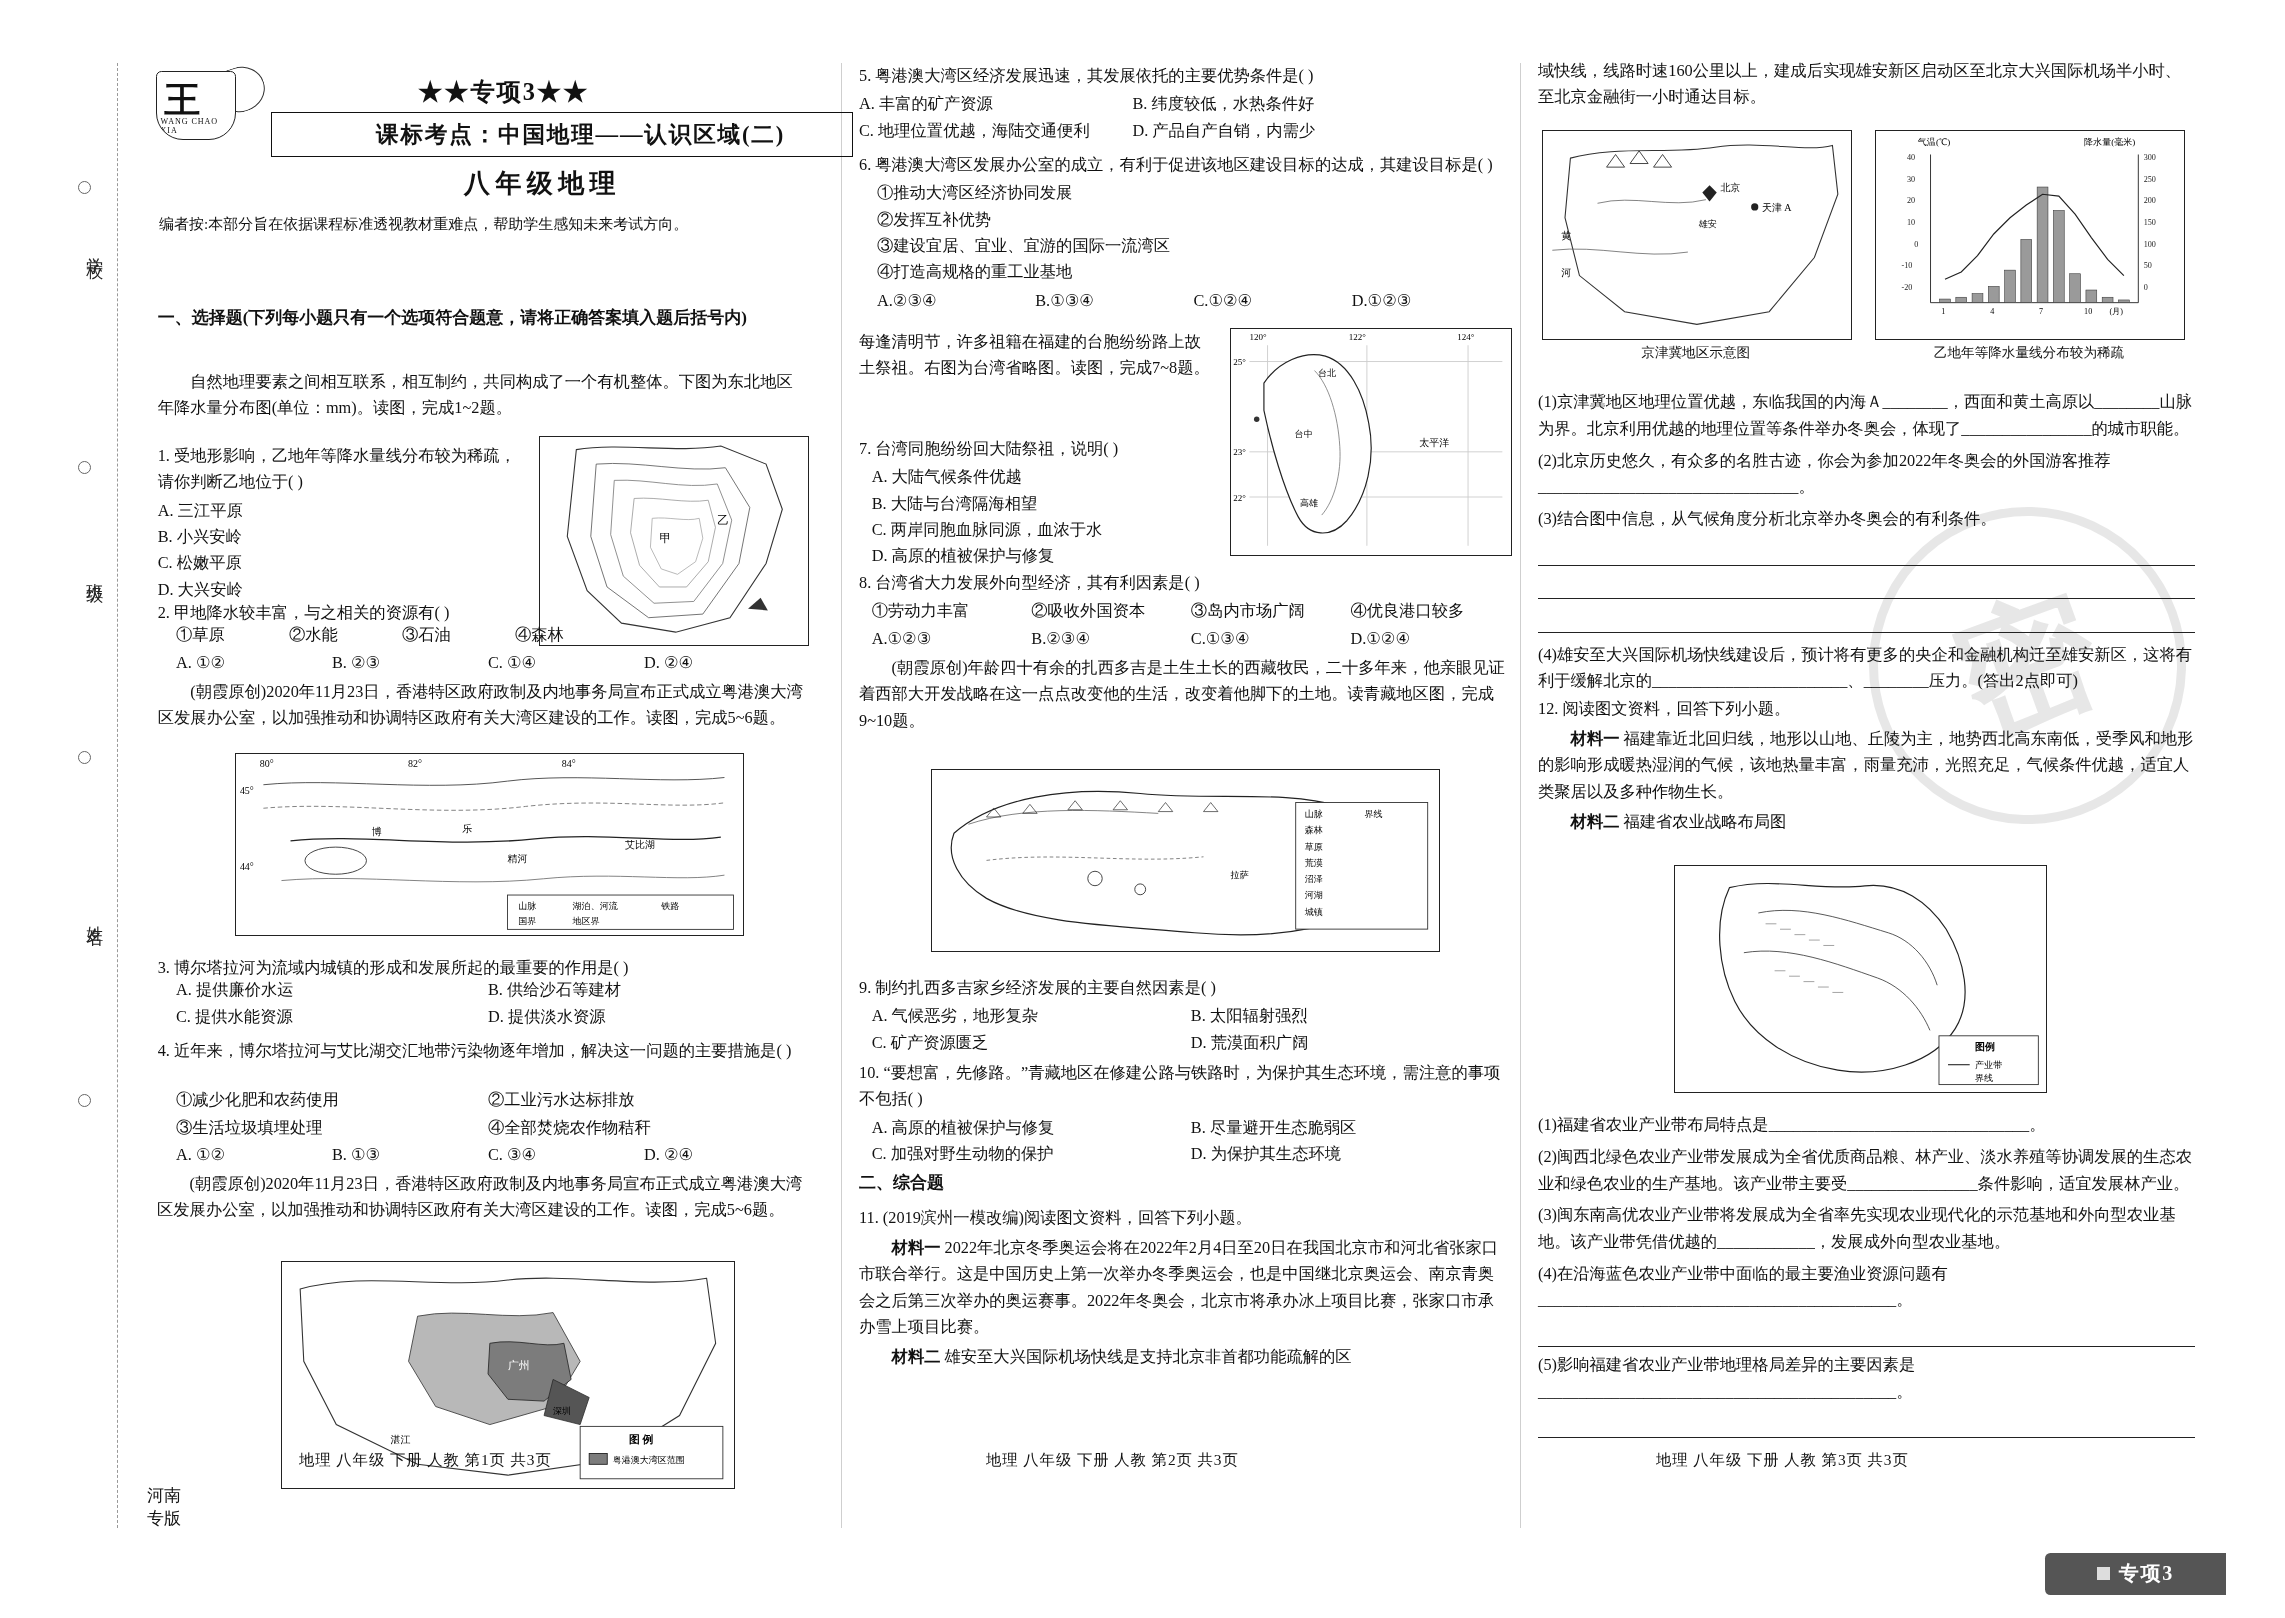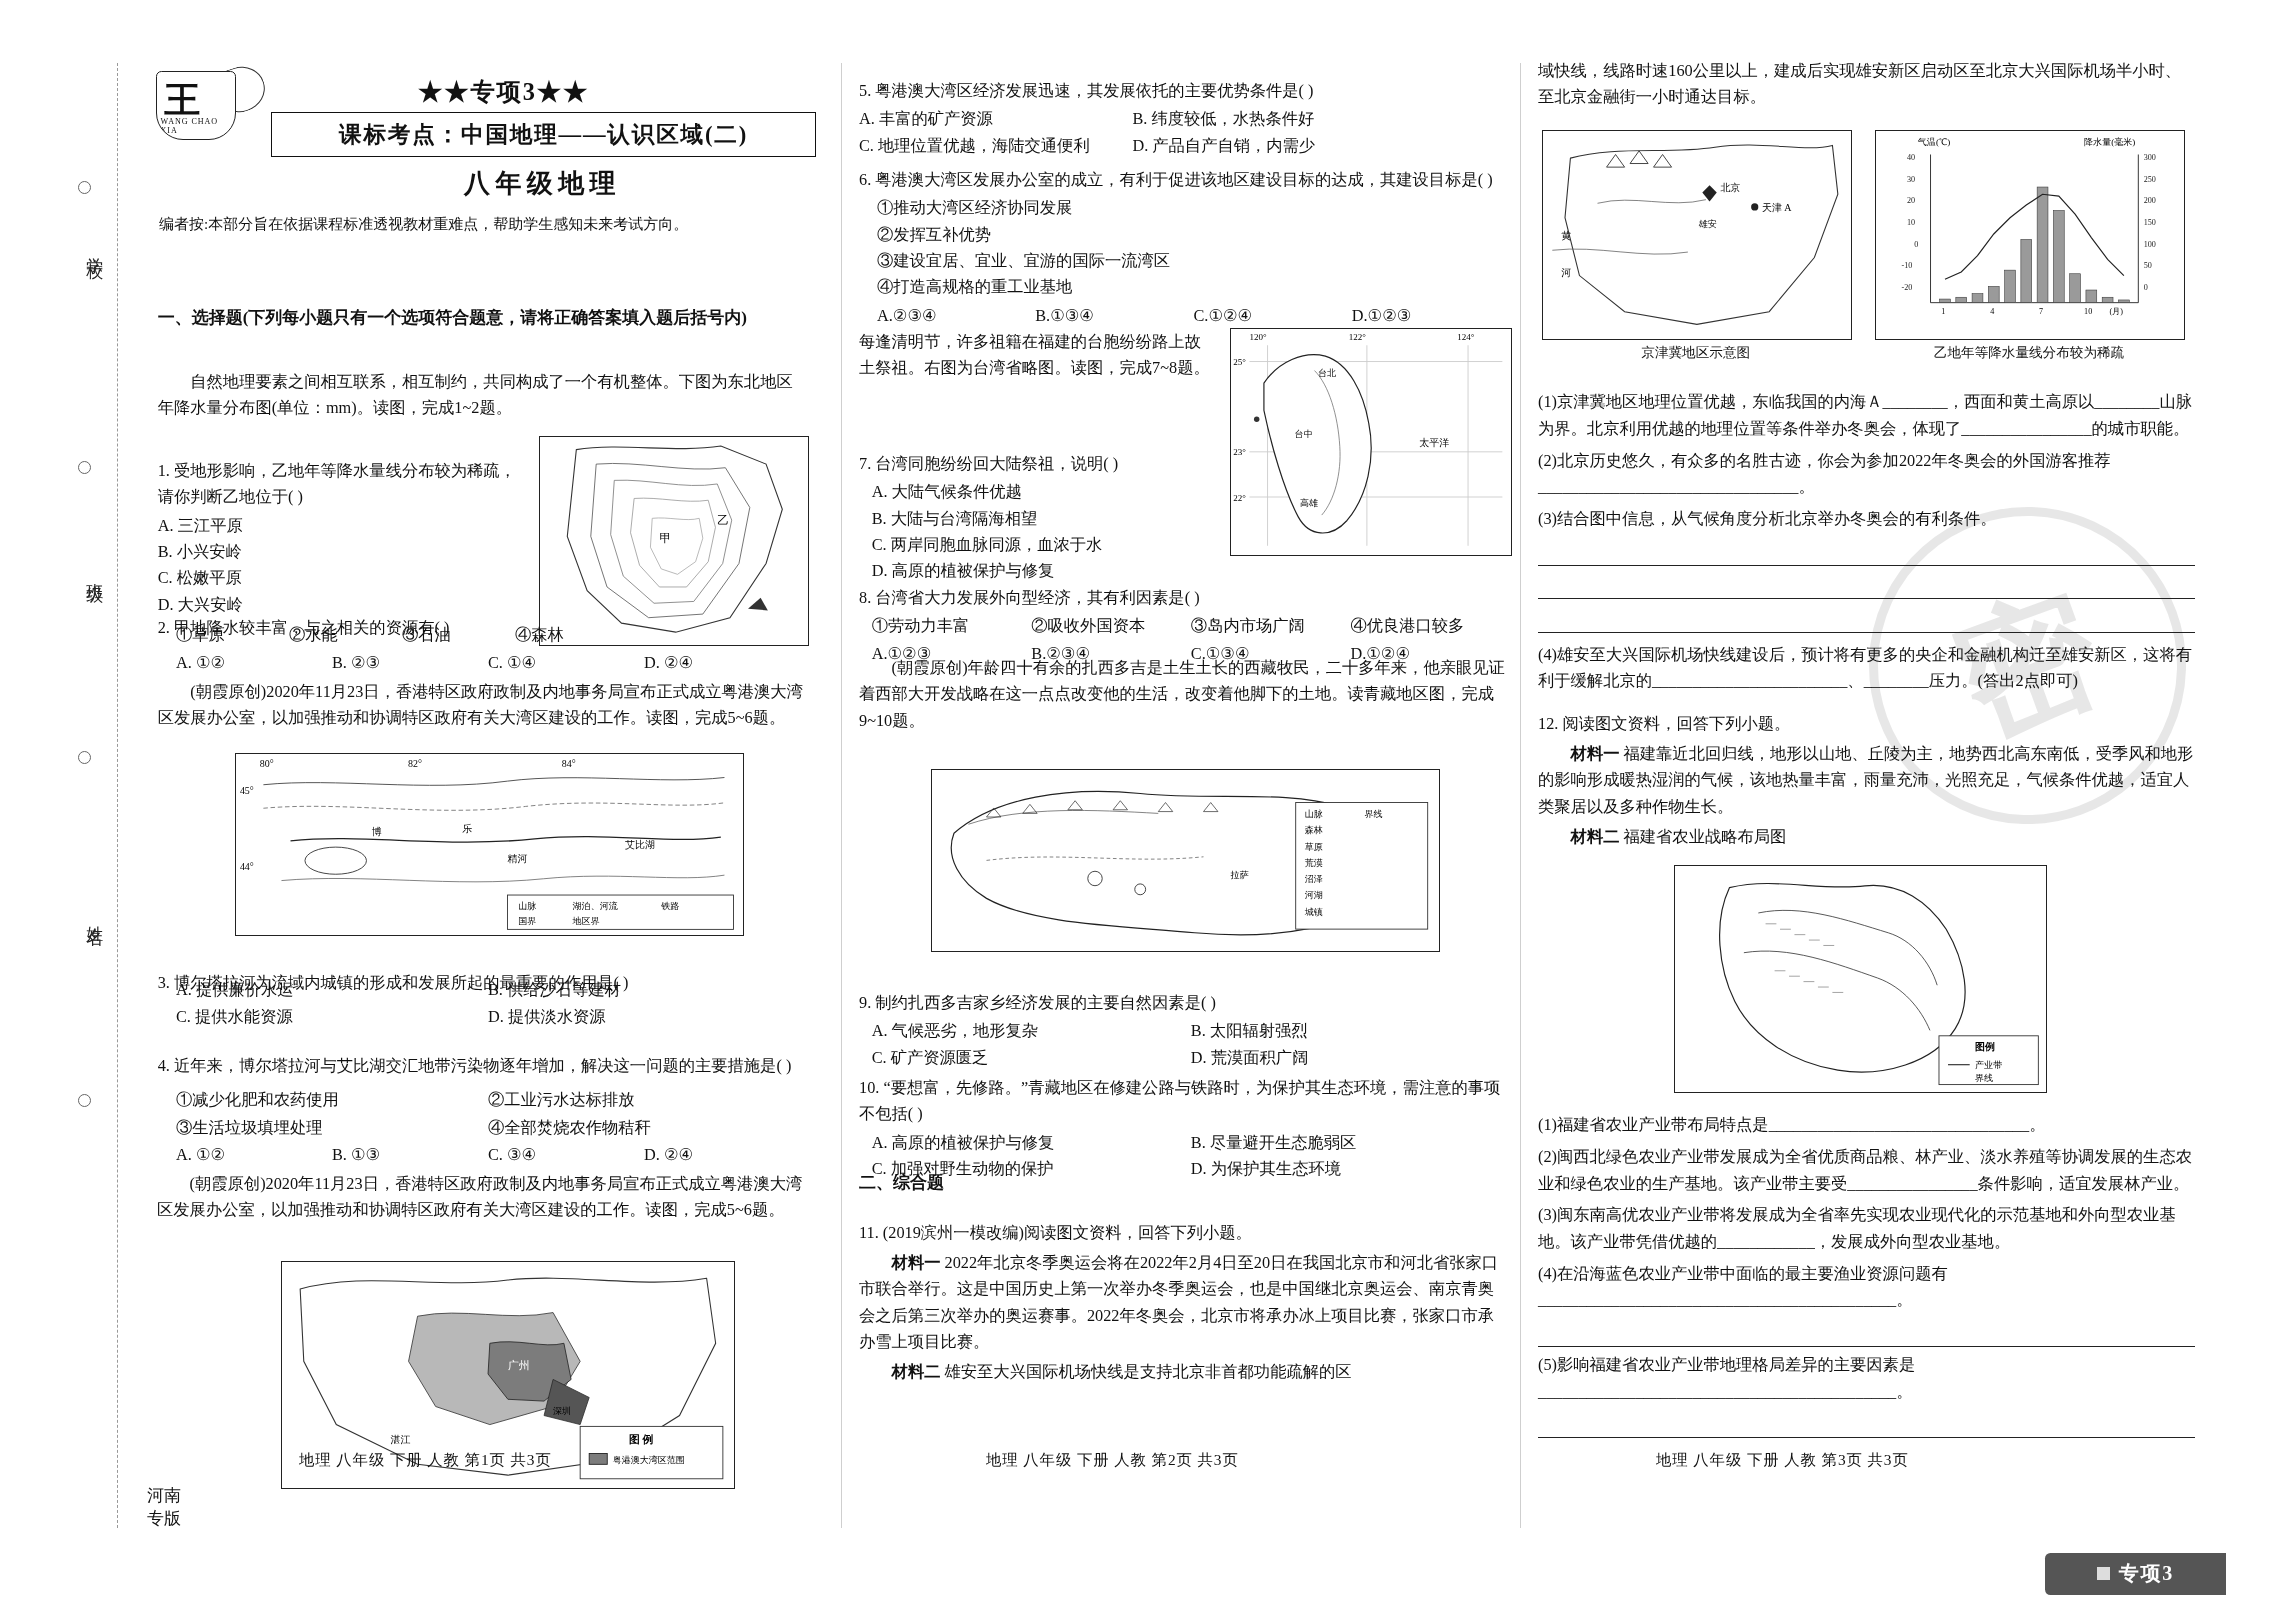--- a/index.html
+++ b/index.html
@@ -56,36 +56,36 @@
     transform:rotate(-18deg);
   }
 
   .title-star {
     position:absolute; left:418px; top:76px;
     font-size:24.4px; font-weight:bold; letter-spacing:1.8px;
   }
   .title-bar {
     position:absolute; left:271px; top:112px; width:543px; height:43px;
     border:1.8px solid #111; display:flex; align-items:center; justify-content:center;
-    font-size:22.6px; font-weight:bold; letter-spacing:1.8px;
+    font-size:22.6px; font-weight:bold; letter-spacing:1.8px;padding-left:37px;
   }
   .grade-title {
     position:absolute; left:271px; top:166px; width:543px;
     text-align:center; font-size:26px; font-weight:bold; letter-spacing:5.4px;
   }
   .editor-note {
     position:absolute; left:159px; top:213px; width:651px;
     font-size:15px; line-height:1.55;
   }
 
   
   .sec-title { font-size:17px; font-weight:bold; line-height:1.6; }
   .para { font-size:16.3px; line-height:1.62; text-indent:0; }
   .indent { text-indent:2em; }
-  .q { font-size:16.3px; line-height:1.62; margin-top:20px; }
+  .q { font-size:16.3px; line-height:1.62; margin-top:5px; }
   .opts { font-size:16.3px; line-height:1.62; display:flex; }
   .opts span { display:inline-block; }
   .opt4 span { width:25%; }
   .ansline { border-bottom:0.9px solid #222; height:23.5px; margin-top:9px; }
 
   
   .fig { border:1.4px solid #222; background:#fff; position:relative; }
   .figcap { text-align:center; font-size:13.6px; line-height:1.35; margin-top:3.6px; }
 
   

